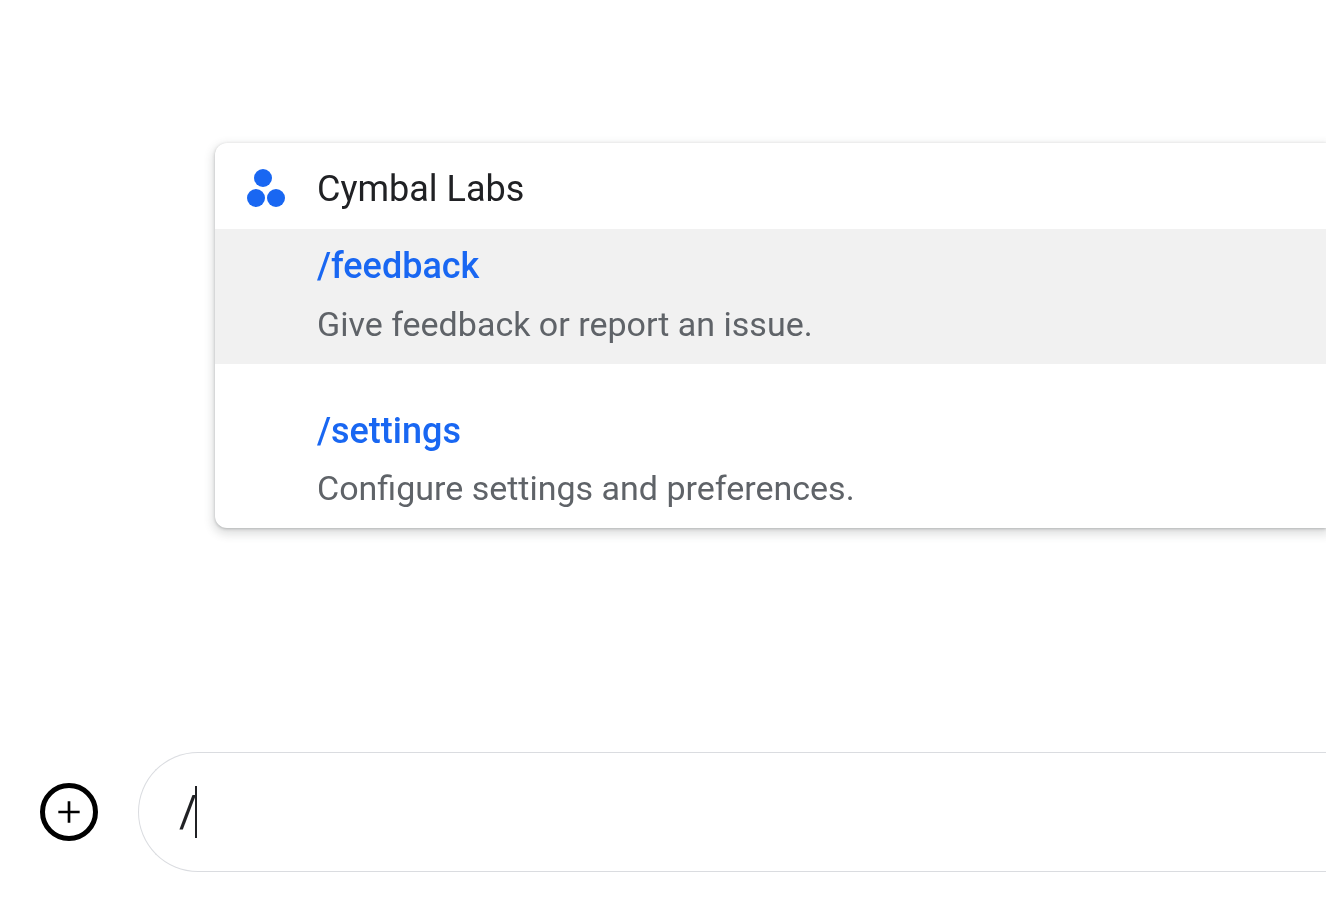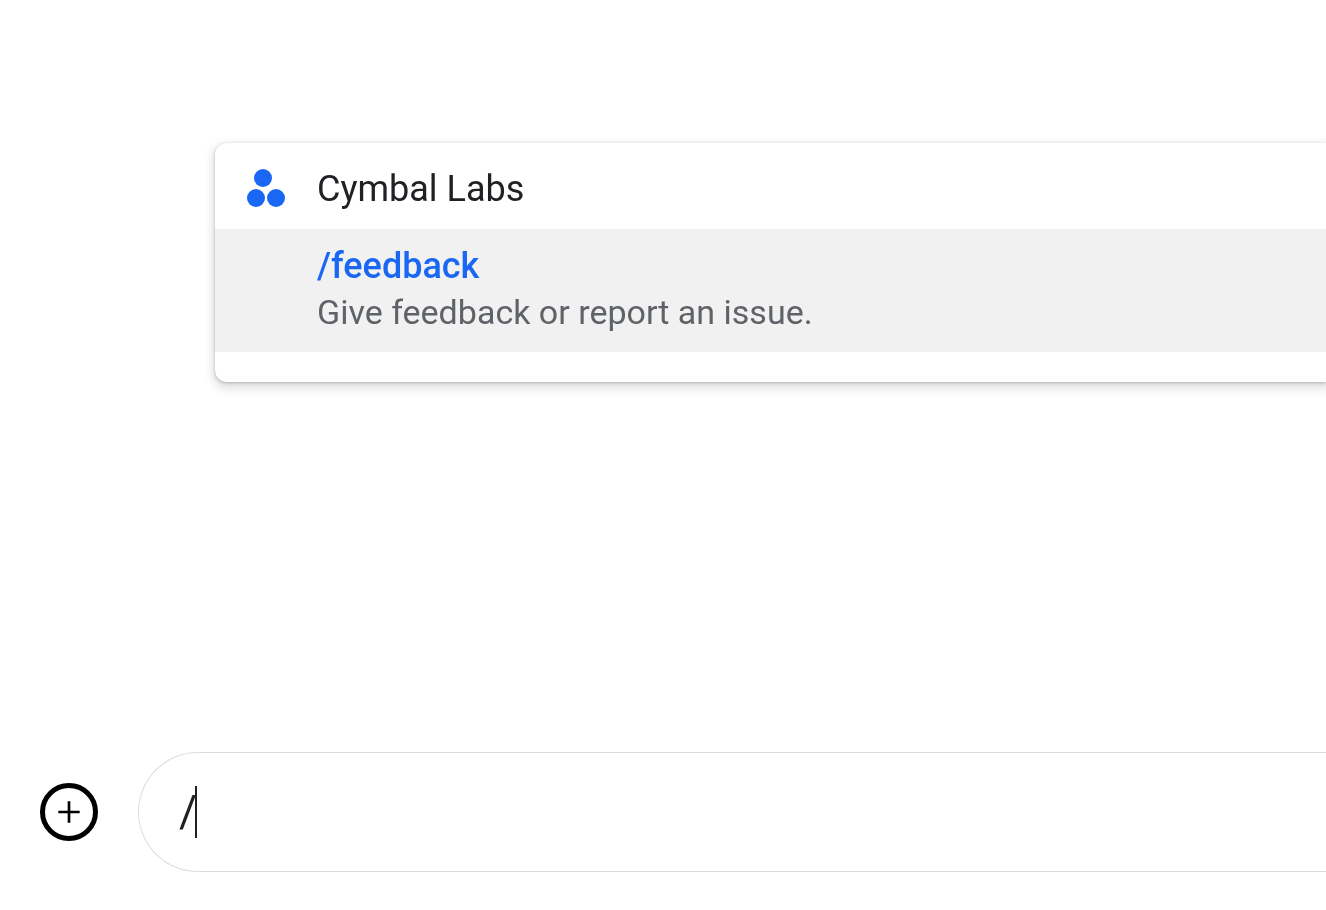--- a/index.html
+++ b/index.html
@@ -94,21 +94,21 @@
       font-size: 36px;
       font-weight: 500;
       color: #1967f2;
       line-height: 1.3;
     }
     
     .command-description {
       font-size: 34px;
       color: #5f6368;
       line-height: 1.35;
-      margin-top: 0;
+      margin-top: 12px;
     }
     
     .compose-row {
       position: absolute;
       left: 40px;
       right: 0;
       top: 752px;
       display: flex;
       align-items: center;
       gap: 40px;
@@ -176,20 +176,24 @@
     </div>
     <div class="app-title">Cymbal Labs</div>
   </div>
   <ul class="command-list">
     <li class="command-item highlighted">
       <div class="command-name">/feedback</div>
       <div class="command-description">Give feedback or report an issue.</div>
     </li>
     <li class="command-item">
     </li>
+    <li class="command-item">
+      <div class="command-name">/settings</div>
+      <div class="command-description">Configure settings and preferences.</div>
+    </li>
   </ul>
 </div>
 
 <div class="compose-row">
   <button class="add-button">
     <svg viewBox="0 0 24 24">
       <path d="M11 4 h2 v7 h7 v2 h-7 v7 h-2 v-7 h-7 v-2 h7 z" fill="#000000"></path>
     </svg>
   </button>
   <div class="compose-input-wrap">

